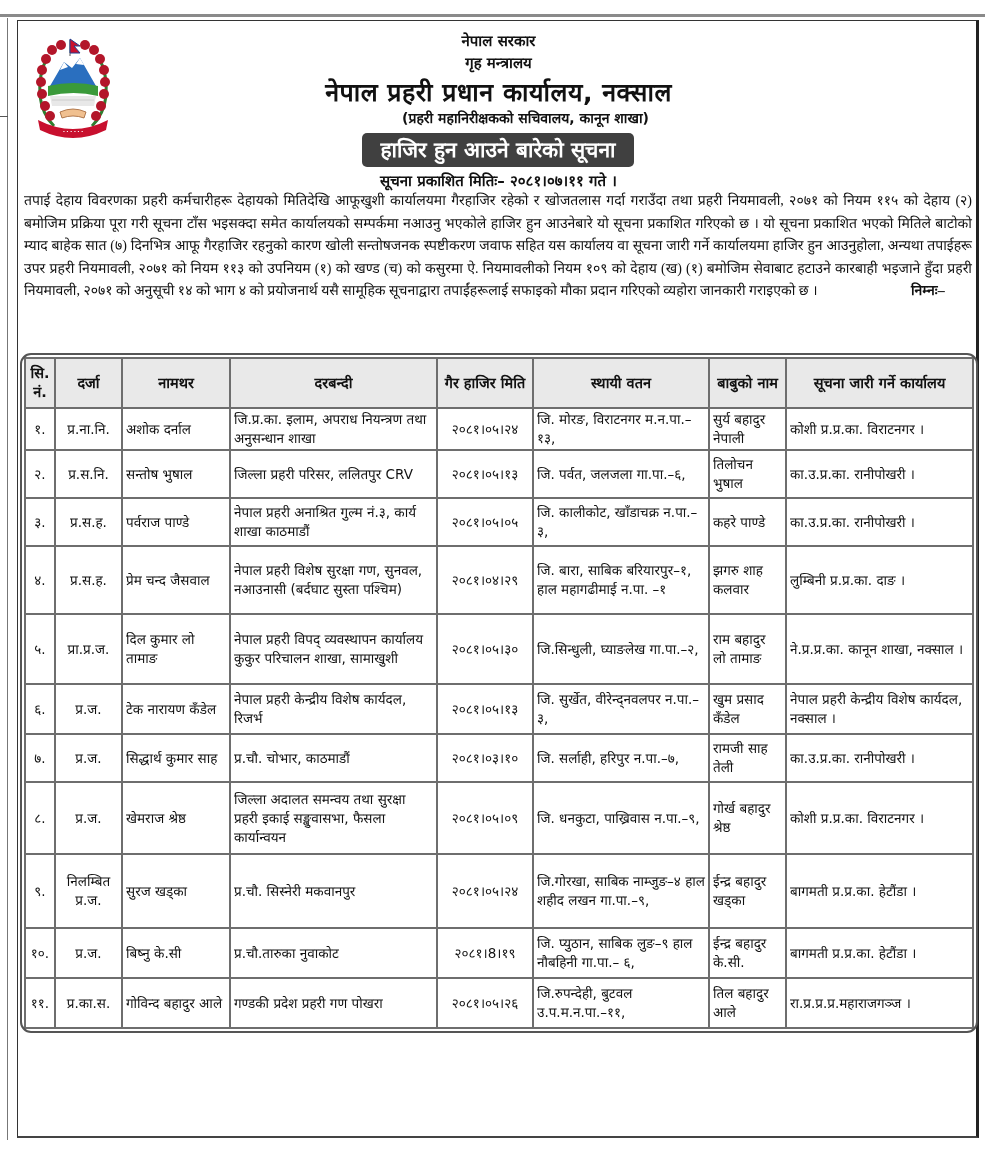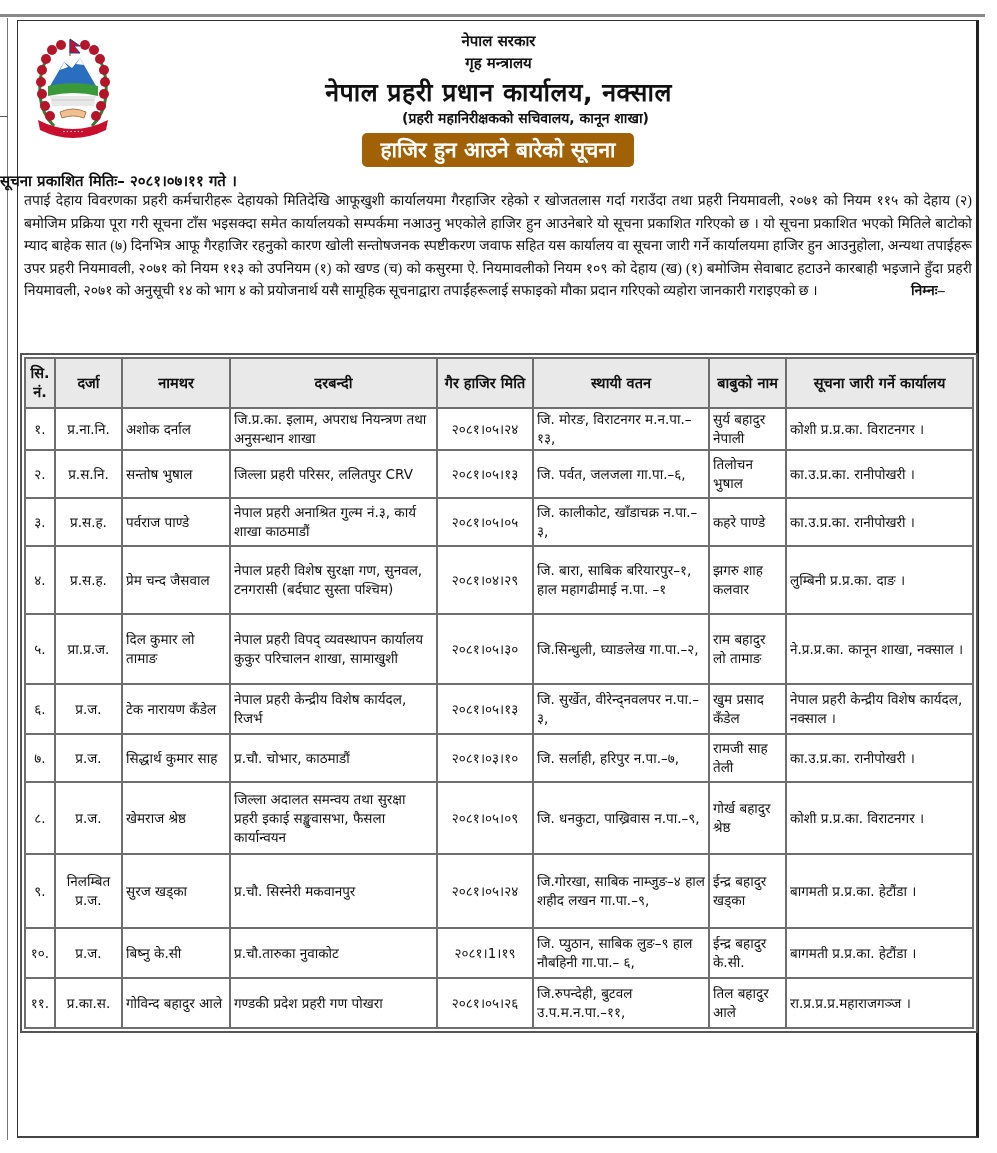--- a/index.html
+++ b/index.html
@@ -11,36 +11,36 @@
   .frame { position:absolute; left:17px; top:20px; width:962px; height:1118px;
            border-left:1px solid #333; border-top:1px solid #333;
            border-right:3px solid #222; border-bottom:2px solid #444; box-sizing:border-box; }
   .emblem { position:absolute; left:34px; top:34px; width:78px; height:112px; }
   .hdr { position:absolute; left:0; width:997px; text-align:center; }
   .h-gov { top:30px; font-size:15px; font-weight:bold; }
   .h-min { top:52px; font-size:15px; font-weight:bold; }
   .h-office { top:74px; font-size:25px; font-weight:bold; letter-spacing:0.5px; }
   .h-sub { top:108px; font-size:14px; font-weight:bold;padding-left:27px; }
   .title-box { position:absolute; left:362px; top:133px; width:272px; height:34px;
-               background:#a16207; color:#fff; border-radius:5px; text-align:center;
+               background:#404040; color:#fff; border-radius:5px; text-align:center;
                font-size:21px; font-weight:bold; line-height:34px; }
-  .pub-date { position:absolute; left:0; width:997px; top:170px; text-align:left;
+  .pub-date { position:absolute; left:0; width:997px; top:170px; text-align:center;
               font-size:15px; font-weight:bold; }
   .body-text { position:absolute; left:24px; top:190px; width:948px; font-size:14px;
                line-height:22.5px; text-align:justify; font-family:Liberation Serif, serif; }
   .body-text .nimna { font-weight:bold; margin-left:90px; }
   table.roster { position:absolute; left:24px; top:357px; width:948px; border-collapse:collapse;
                  table-layout:fixed; font-size:13.5px; }
   table.roster th, table.roster td { border:2px solid #6e6e6e; padding:1px 3px; vertical-align:middle; }
   table.roster th { background:#e9e9e9; font-weight:bold; font-size:14.5px; text-align:center;
                     line-height:19px; height:46px; }
   table.roster td { line-height:19px; }
   td.c { text-align:center; }
   td.l { text-align:left; }
-  table.roster { outline:2px solid #555; outline-offset:2px; }
+  table.roster { outline:2px solid #555; outline-offset:2px;border-radius:7px; }
 </style>
 </head>
 <body>
 
 <div class="top-rule"></div>
 <div class="left-line"></div>
 <div class="left-tick"></div>
 <div class="frame"></div>
 
 <svg class="emblem" viewBox="0 0 78 112">
@@ -148,21 +148,21 @@
       <td class="l">नेपाल प्रहरी अनाश्रित गुल्म नं.३, कार्य शाखा काठमाडौं</td>
       <td class="c">२०८१।०५।०५</td>
       <td class="l">जि. कालीकोट, खाँडाचक्र न.पा.–३,</td>
       <td class="l">कहरे पाण्डे</td>
       <td class="l">का.उ.प्र.का. रानीपोखरी ।</td>
     </tr>
     <tr style="height:68px">
       <td class="c">४.</td>
       <td class="c">प्र.स.ह.</td>
       <td class="l">प्रेम चन्द जैसवाल</td>
-      <td class="l">नेपाल प्रहरी विशेष सुरक्षा गण, सुनवल, टनगरासी (बर्दघाट सुस्ता पश्चिम)</td>
+      <td class="l">नेपाल प्रहरी विशेष सुरक्षा गण, सुनवल, नआउनासी (बर्दघाट सुस्ता पश्चिम)</td>
       <td class="c">२०८१।०४।२९</td>
       <td class="l">जि. बारा, साबिक बरियारपुर–१, हाल महागढीमाई न.पा. –१</td>
       <td class="l">झगरु शाह कलवार</td>
       <td class="l">लुम्बिनी प्र.प्र.का. दाङ ।</td>
     </tr>
     <tr style="height:70px">
       <td class="c">५.</td>
       <td class="c">प्रा.प्र.ज.</td>
       <td class="l">दिल कुमार लो तामाङ</td>
       <td class="l">नेपाल प्रहरी विपद् व्यवस्थापन कार्यालय कुकुर परिचालन शाखा, सामाखुशी</td>
@@ -209,21 +209,21 @@
       <td class="c">२०८१।०५।२४</td>
       <td class="l">जि.गोरखा, साबिक नाम्जुङ–४ हाल शहीद लखन गा.पा.–९,</td>
       <td class="l">ईन्द्र बहादुर खड्का</td>
       <td class="l">बागमती प्र.प्र.का. हेटौंडा ।</td>
     </tr>
     <tr style="height:50px">
       <td class="c">१०.</td>
       <td class="c">प्र.ज.</td>
       <td class="l">बिष्नु के.सी</td>
       <td class="l">प्र.चौ.तारुका नुवाकोट</td>
-      <td class="c">२०८१।1।१९</td>
+      <td class="c">२०८१।8।१९</td>
       <td class="l">जि. प्युठान, साबिक लुङ–९ हाल नौबहिनी गा.पा.– ६,</td>
       <td class="l">ईन्द्र बहादुर के.सी.</td>
       <td class="l">बागमती प्र.प्र.का. हेटौंडा ।</td>
     </tr>
     <tr style="height:50px">
       <td class="c">११.</td>
       <td class="c">प्र.का.स.</td>
       <td class="l">गोविन्द बहादुर आले</td>
       <td class="l">गण्डकी प्रदेश प्रहरी गण पोखरा</td>
       <td class="c">२०८१।०५।२६</td>

